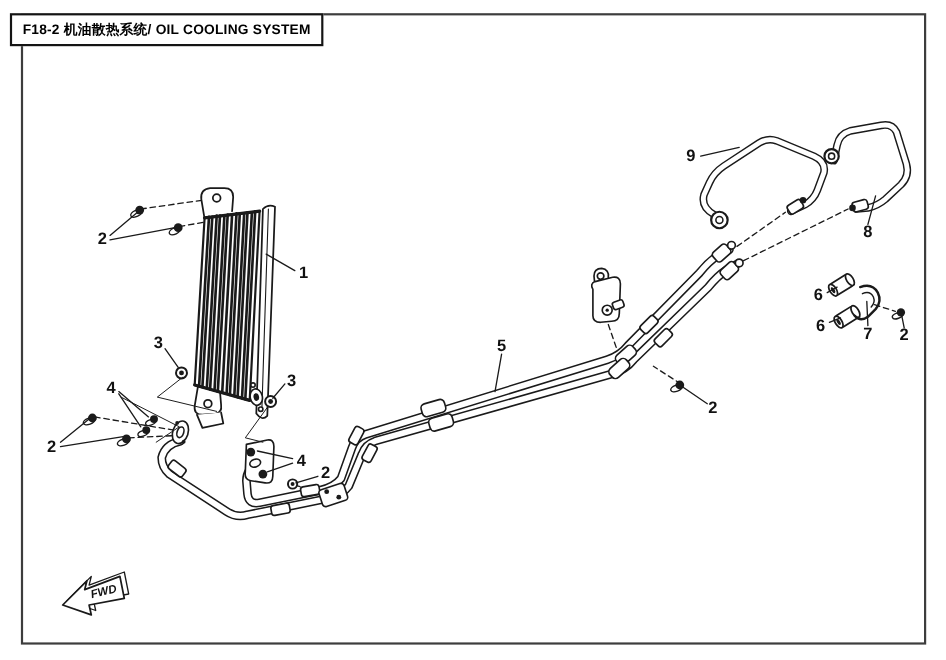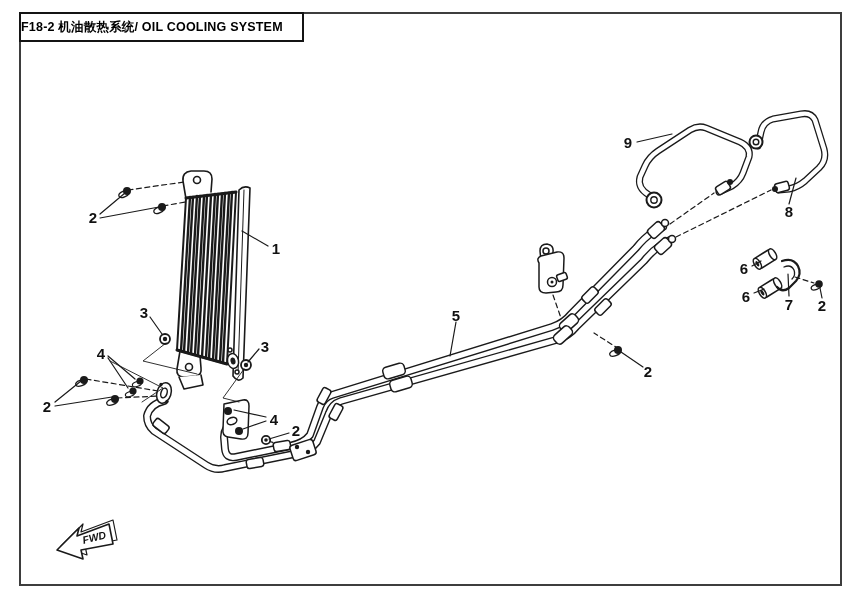--- a/index.html
+++ b/index.html
@@ -1,22 +1,22 @@
 <!DOCTYPE html>
 <html><head>
 <meta charset="utf-8">
 <style>
   html,body{margin:0;padding:0;background:#fff;}
   .stage{position:relative;width:860px;height:600px;background:#ffffff;overflow:hidden;
          font-family:"Liberation Sans",sans-serif;}
   .frame{position:absolute;left:19px;top:12px;width:823px;height:574px;
          border:2px solid #3d3d3d;box-sizing:border-box;z-index:1;}
-  .titlebox{position:absolute;left:19px;top:12px;width:285px;height:30px;
+  .titlebox{position:absolute;left:9px;top:12px;width:285px;height:30px;
             border:2px solid #141414;background:#fff;box-sizing:border-box;
-            display:flex;align-items:center;z-index:5;}
+            display:flex;align-items:center;justify-content:center;z-index:5;}
   .titlebox span{font-weight:bold;font-size:12.5px;color:#000;white-space:nowrap;letter-spacing:.2px;}
   svg.diagram{position:absolute;left:0;top:0;z-index:2;}
   #callout-layer{position:absolute;left:0;top:0;width:100%;height:100%;z-index:4;pointer-events:none;}
   .callout{position:absolute;transform:translate(-50%,-50%);font-weight:bold;
            font-size:15px;color:#111;line-height:1;}
   .fwd-text{font-weight:bold;font-style:italic;font-size:10.5px;}
 </style>
 </head>
 <body>
 

